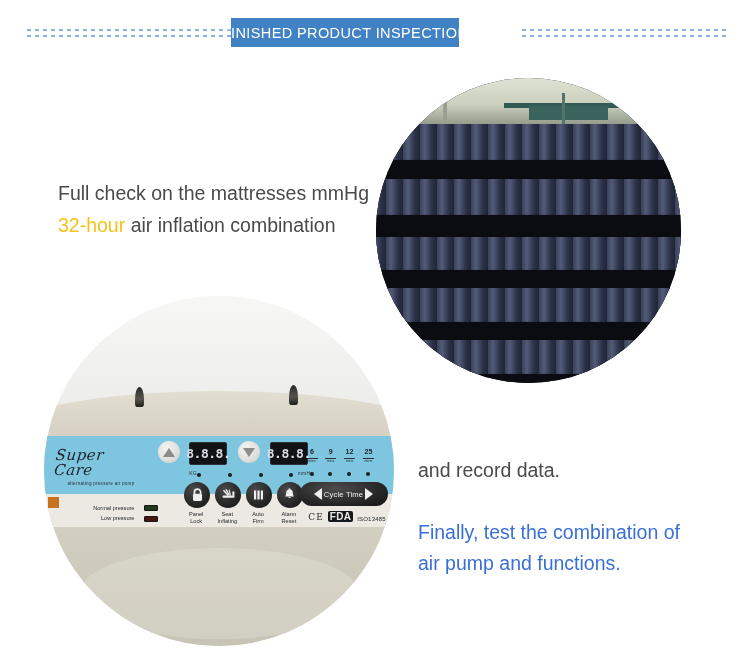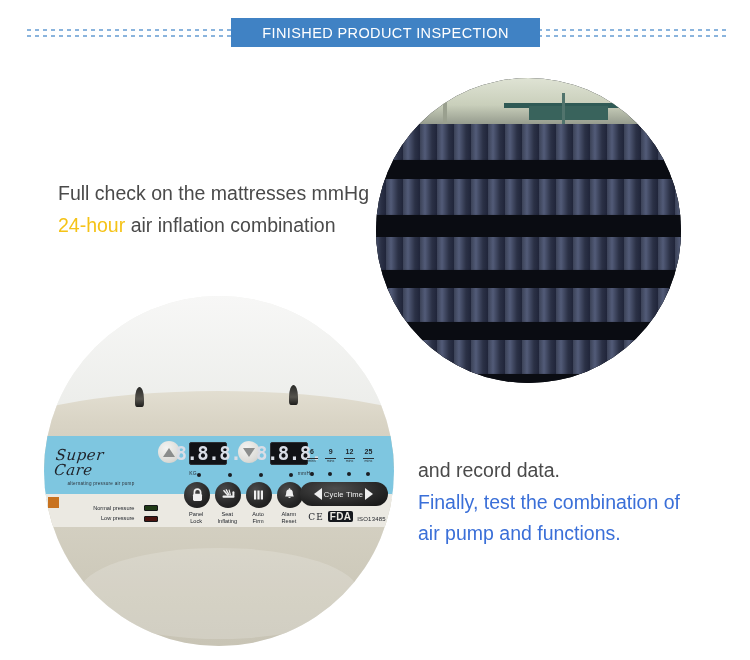--- a/index.html
+++ b/index.html
@@ -33,21 +33,21 @@
   }
   .dash-left-1 { left: 27px;  top: 29px; width: 212px; }
   .dash-left-2 { left: 27px;  top: 35px; width: 212px; }
   .dash-right-1 { left: 522px; top: 29px; width: 206px; }
   .dash-right-2 { left: 522px; top: 35px; width: 206px; }
 
   .banner {
     position: absolute;
     left: 231px;
     top: 18px;
-    width: 309px;
+    width: 228px;
     height: 29px;
     background: #4082c4;
     display: flex;
     align-items: center;
     justify-content: center;
   }
   .banner-text {
     color: #ffffff;
     font-size: 14.5px;
     letter-spacing: 0.4px;
@@ -216,21 +216,21 @@
     background: #111216;
     border: 1.5px solid #2e3036;
     border-radius: 2px;
     display: flex;
     align-items: center;
     justify-content: center;
   }
   .led-digits {
     color: #d9dde6;
     font-family: "DejaVu Sans Mono", monospace;
-    font-size: 19px;
+    font-size: 13px;
     font-weight: bold;
     letter-spacing: -0.5px;
     line-height: 1;
   }
   .unit-label {
     position: absolute;
     font-size: 5px;
     color: #2b3037;
     letter-spacing: 0.2px;
   }
@@ -371,21 +371,21 @@
     line-height: 1.62;
     white-space: nowrap;
   }
   .hl-yellow { color: #f5c318; }
   .text-right {
     position: absolute;
     left: 418px;
     top: 455px;
     width: 330px;
   }
-  .text-right .para2 { margin-top: 0; }
+  .text-right .para2 { margin-top: 30px; }
   .text-blue { color: #3a6fd8; }
 </style>
 </head>
 <body>
 
 <div class="header-band">
   <div class="dash-line dash-left-1"></div>
   <div class="dash-line dash-left-2"></div>
   <div class="dash-line dash-right-1"></div>
   <div class="dash-line dash-right-2"></div>
@@ -549,21 +549,21 @@
   <div class="certs" style="left:75.5%; top:61.5%;">
     <span class="cert-ce">CE</span>
     <span class="cert-fda">FDA</span>
     <span class="cert-iso">ISO13485</span>
   </div>
 </div>
 
 <div class="text-top">
   <div class="text-line">Full check on the mattresses mmHg</div>
   <div class="text-line">
-    <span class="hl-yellow">24-hour</span><span> air inflation combination</span>
+    <span class="hl-yellow">32-hour</span><span> air inflation combination</span>
   </div>
 </div>
 
 <div class="text-right">
   <div class="text-line">and record data.</div>
   <div class="para2">
     <div class="text-line text-blue">Finally, test the combination of</div>
     <div class="text-line text-blue">air pump and functions.</div>
   </div>
 </div>

